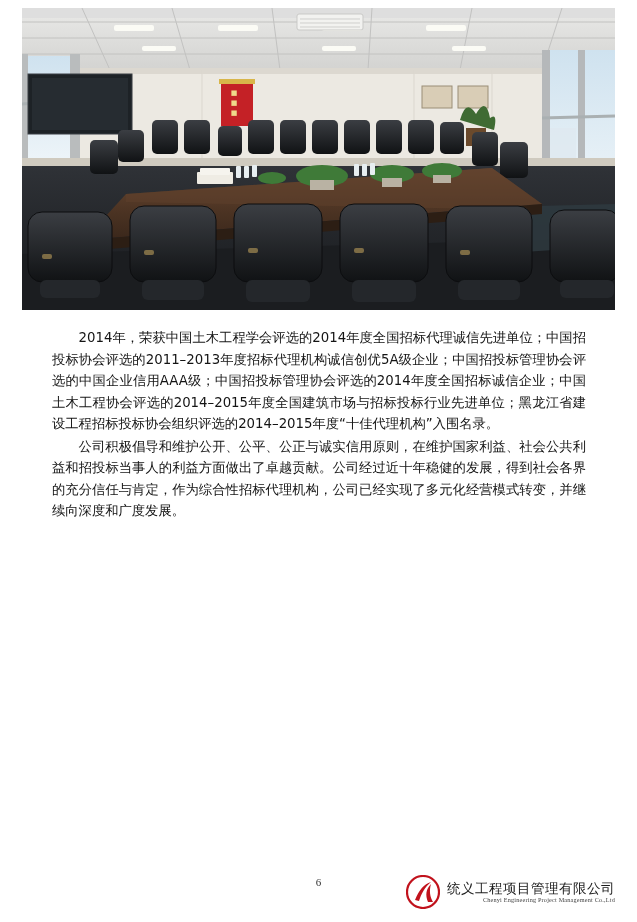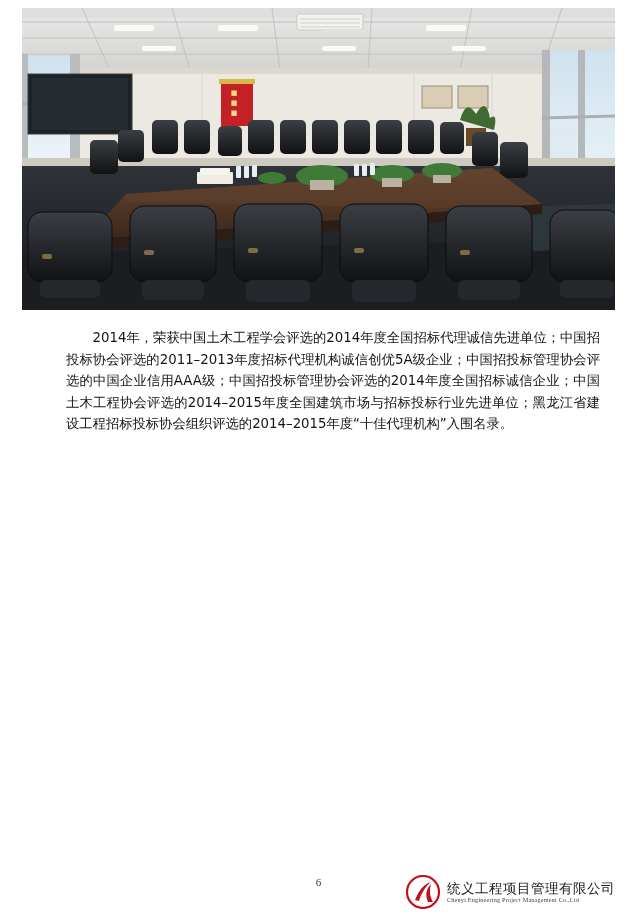--- a/index.html
+++ b/index.html
@@ -27,21 +27,20 @@
     background: #2a2d32;
   }
   .photo svg { display: block; }
 
   
   .body-text {
     position: absolute;
     left: 52px;
     top: 327px;
     width: 534px;
-    margin-left: 14px;
   }
   .para {
     font-size: 13.3px;
     line-height: 1.62;
     color: #141414;
     text-align: justify;
     text-justify: inter-ideograph;
     margin: 0 0 1px 0;
     text-indent: 2em;
   }
@@ -59,20 +58,21 @@
   }
 
   .logo-block {
     position: absolute;
     right: 22px;
     top: 872px;
     height: 40px;
     display: flex;
     align-items: center;
     gap: 7px;
+    text-align: right;
   }
   .logo-mark {
     width: 34px;
     height: 34px;
     position: relative;
     flex: 0 0 auto;
   }
   .logo-text {
     display: flex;
     flex-direction: column;
@@ -279,20 +279,21 @@
           <rect x="226" y="240" width="10" height="5" rx="2"></rect>
           <rect x="332" y="240" width="10" height="5" rx="2"></rect>
           <rect x="438" y="242" width="10" height="5" rx="2"></rect>
         </g>
       </g>
     </svg>
   </div>
 
   <div class="body-text">
     <p class="para">2014年，荣获中国土木工程学会评选的2014年度全国招标代理诚信先进单位；中国招投标协会评选的2011–2013年度招标代理机构诚信创优5A级企业；中国招投标管理协会评选的中国企业信用AAA级；中国招投标管理协会评选的2014年度全国招标诚信企业；中国土木工程协会评选的2014–2015年度全国建筑市场与招标投标行业先进单位；黑龙江省建设工程招标投标协会组织评选的2014–2015年度“十佳代理机构”入围名录。</p>
+    <p class="para">公司积极倡导和维护公开、公平、公正与诚实信用原则，在维护国家利益、社会公共利益和招投标当事人的利益方面做出了卓越贡献。公司经过近十年稳健的发展，得到社会各界的充分信任与肯定，作为综合性招标代理机构，公司已经实现了多元化经营模式转变，并继续向深度和广度发展。</p>
   </div>
 
   <div class="page-number">6</div>
 
   <div class="logo-block">
     <div class="logo-mark">
       <svg width="34" height="34" viewBox="0 0 34 34">
         <circle cx="17" cy="17" r="16" fill="none" stroke="#c1121c" stroke-width="2.2"></circle>
         <path d="M9 25 C13 15 18 9 25 7 C19 12 15 19 13 26 Z" fill="#c1121c"></path>
         <path d="M22 27 C19 20 20 14 25 9 C23 16 24 22 27 27 Z" fill="#c1121c"></path>

